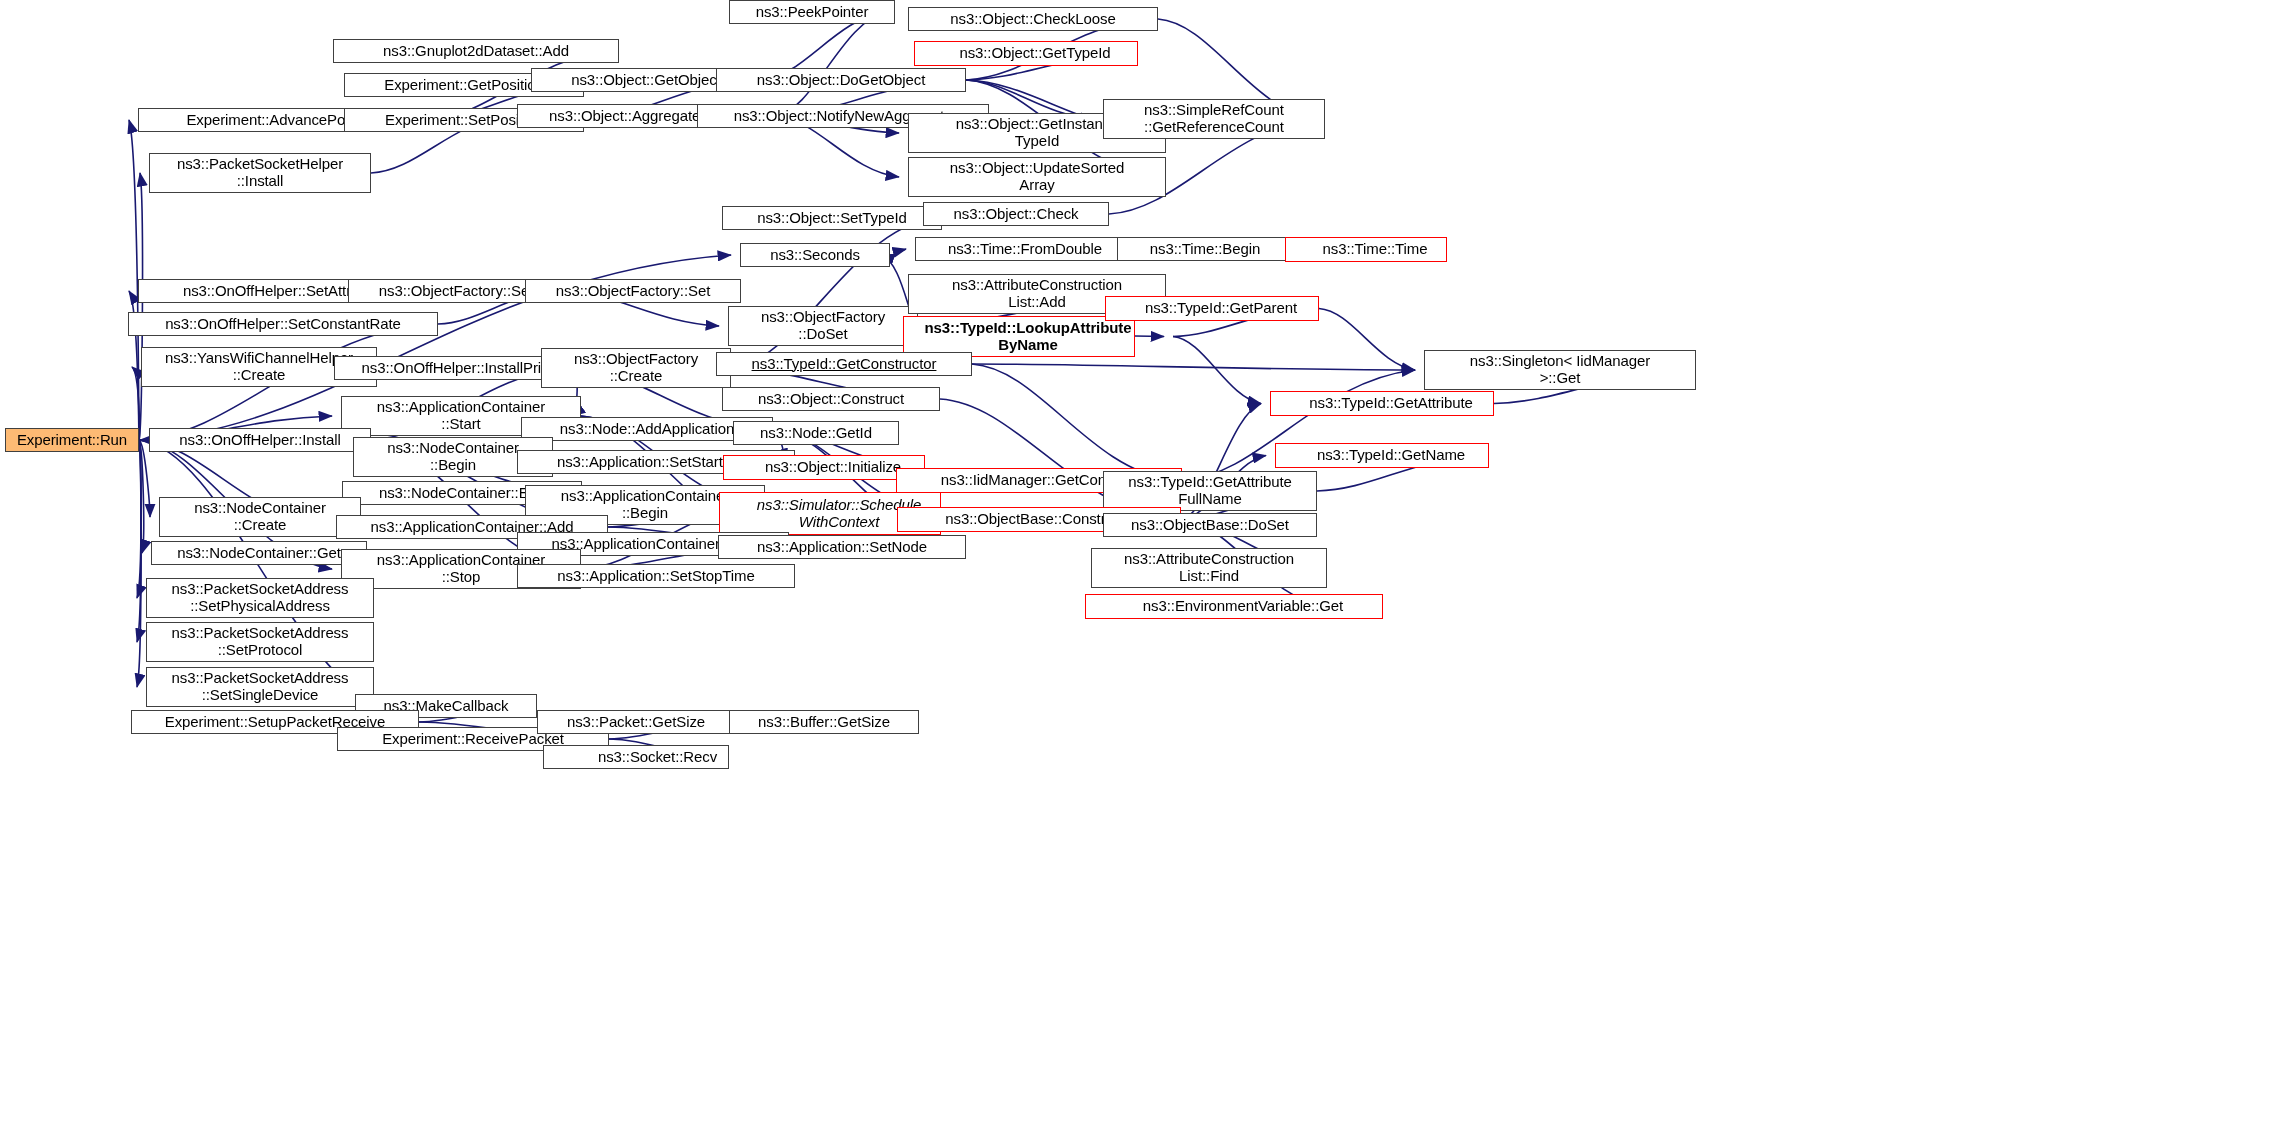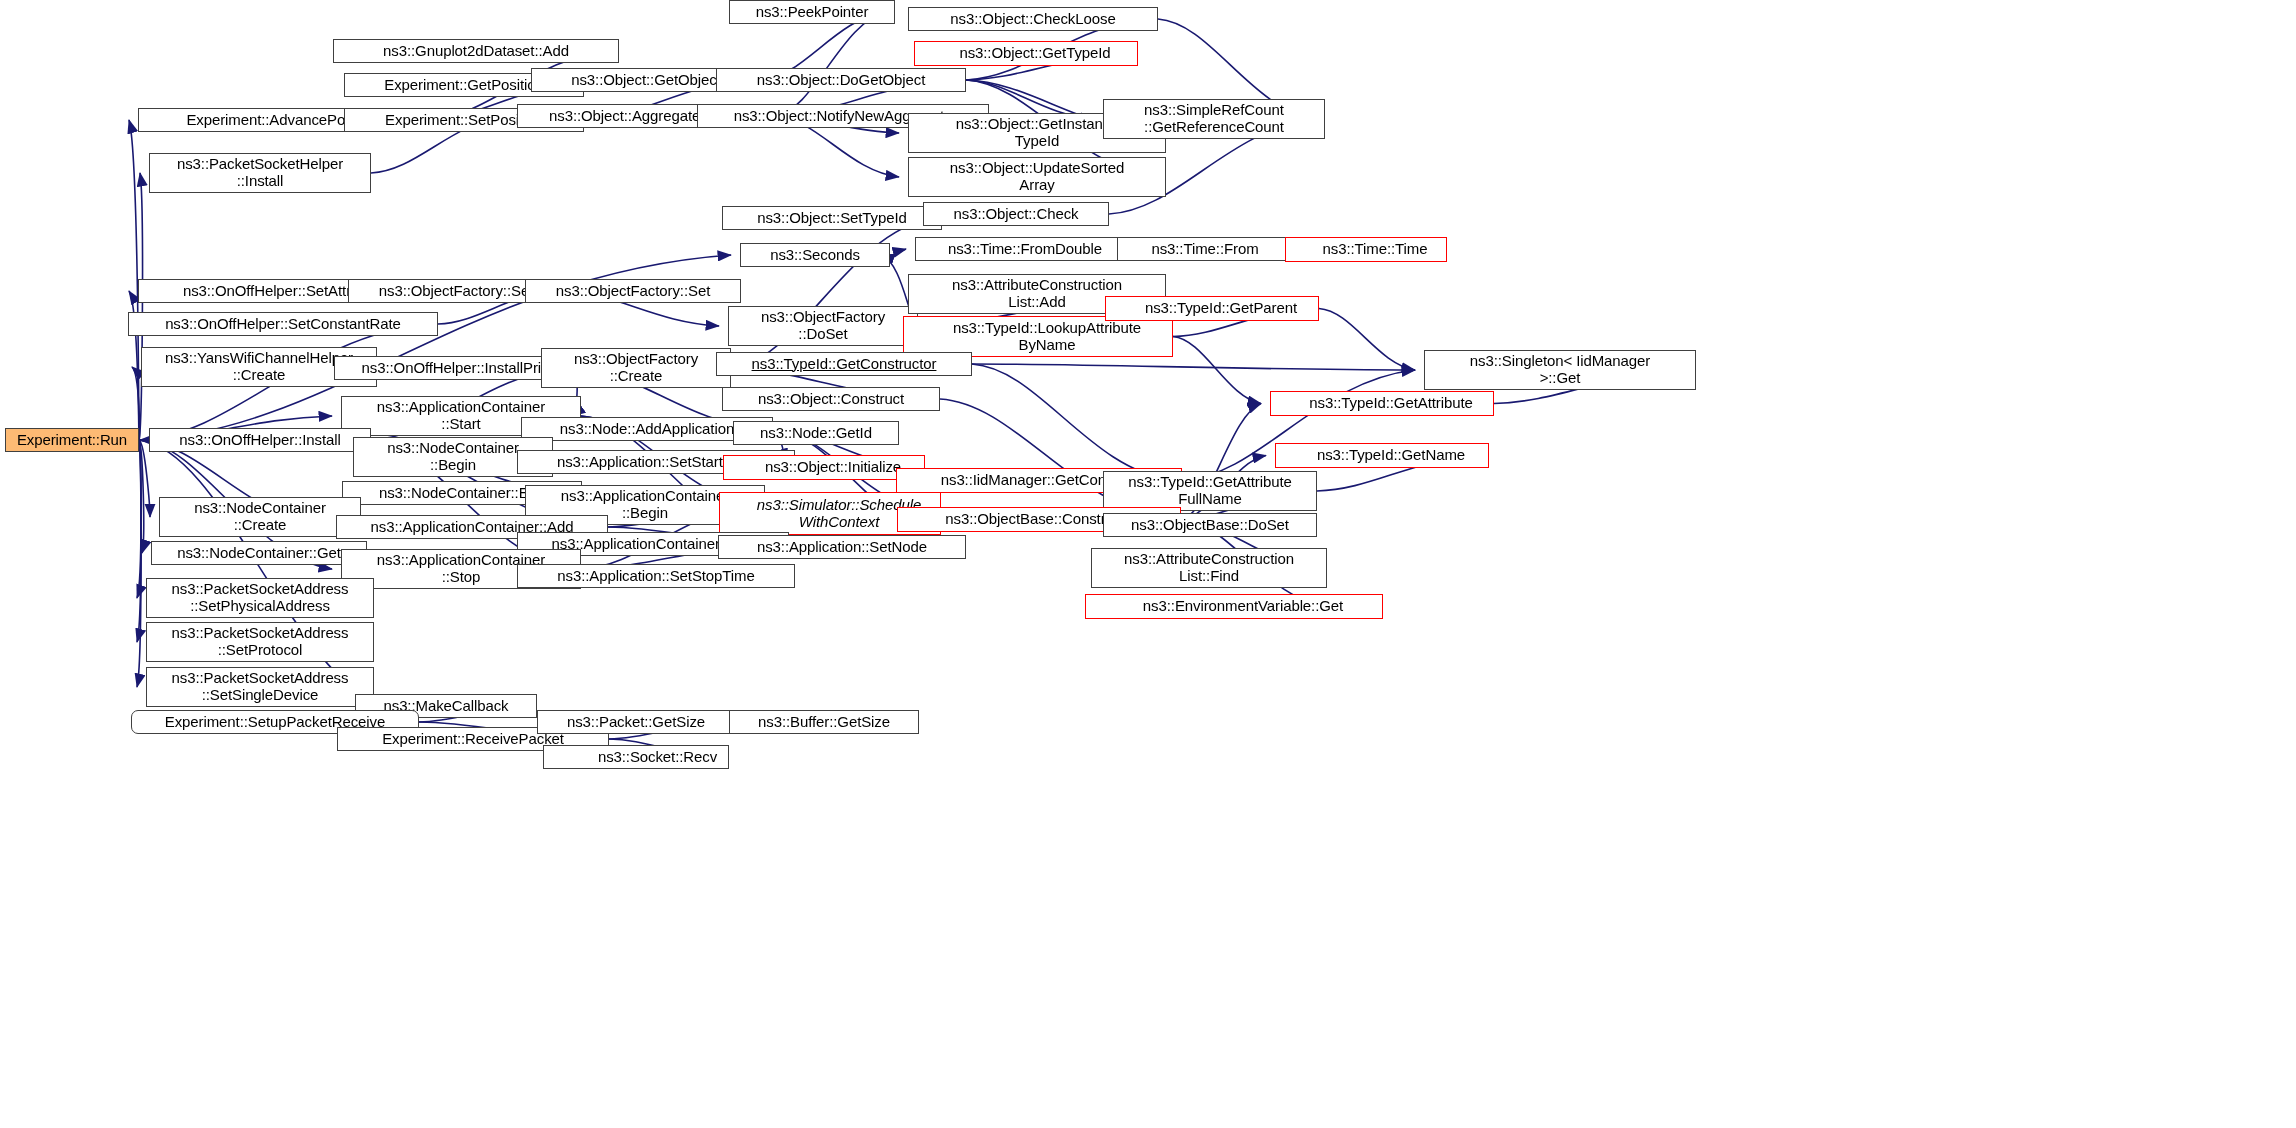--- a/index.html
+++ b/index.html
@@ -173,31 +173,31 @@
       <div class="node" style="left: 908px; top: 113px; width: 258px; height: 40px;">ns3::Object::GetInstance
 TypeId</div>
       <div class="node" style="left: 908px; top: 157px; width: 258px; height: 40px;">ns3::Object::UpdateSorted
 Array</div>
       <div class="node" style="left: 1103px; top: 99px; width: 222px; height: 40px;">ns3::SimpleRefCount
 ::GetReferenceCount</div>
       <div class="node" style="left: 722px; top: 206px; width: 220px; height: 24px;">ns3::Object::SetTypeId</div>
       <div class="node" style="left: 923px; top: 202px; width: 186px; height: 24px; text-align: center;">ns3::Object::Check</div>
       <div class="node" style="left: 740px; top: 243px; width: 150px; height: 24px;">ns3::Seconds</div>
       <div class="node" style="left: 915px; top: 237px; width: 220px; height: 24px;">ns3::Time::FromDouble</div>
-      <div class="node" style="left: 1117px; top: 237px; width: 176px; height: 24px;">ns3::Time::From</div>
+      <div class="node" style="left: 1117px; top: 237px; width: 176px; height: 24px;">ns3::Time::Begin</div>
       <div class="node red" style="left: 1285px; top: 237px; width: 162px; height: 25px;">ns3::Time::Time</div>
       <div class="node" style="left: 138px; top: 279px; width: 290px; height: 24px;">ns3::OnOffHelper::SetAttribute</div>
       <div class="node" style="left: 128px; top: 312px; width: 310px; height: 24px;">ns3::OnOffHelper::SetConstantRate</div>
       <div class="node" style="left: 348px; top: 279px; width: 216px; height: 24px;">ns3::ObjectFactory::Set</div>
       <div class="node" style="left: 525px; top: 279px; width: 216px; height: 24px;">ns3::ObjectFactory::Set</div>
       <div class="node" style="left: 728px; top: 306px; width: 190px; height: 40px;">ns3::ObjectFactory
 ::DoSet</div>
       <div class="node" style="left: 908px; top: 274px; width: 258px; height: 40px;">ns3::AttributeConstruction
 List::Add</div>
-      <div class="node red" style="left: 903px; top: 316px; width: 270px; height: 41px;">ns3::TypeId::LookupAttribute
+      <div class="node red" style="left: 903px; top: 316px; width: 232px; height: 41px; font-weight: bold;">ns3::TypeId::LookupAttribute
 ByName</div>
       <div class="node red" style="left: 1105px; top: 296px; width: 214px; height: 25px;">ns3::TypeId::GetParent</div>
       <div class="node" style="left: 1424px; top: 350px; width: 272px; height: 40px;">ns3::Singleton&lt; IidManager
 &gt;::Get</div>
       <div class="node" style="left: 141px; top: 347px; width: 236px; height: 40px;">ns3::YansWifiChannelHelper
 ::Create</div>
       <div class="node" style="left: 334px; top: 356px; width: 242px; height: 24px;">ns3::OnOffHelper::InstallPriv</div>
       <div class="node" style="left: 541px; top: 348px; width: 190px; height: 40px;">ns3::ObjectFactory
 ::Create</div>
       <div class="node" style="left: 716px; top: 352px; width: 256px; height: 24px; text-decoration: underline;">ns3::TypeId::GetConstructor</div>
@@ -235,19 +235,19 @@
 ::Stop</div>
       <div class="node" style="left: 517px; top: 564px; width: 278px; height: 24px;">ns3::Application::SetStopTime</div>
       <div class="node" style="left: 146px; top: 578px; width: 228px; height: 40px;">ns3::PacketSocketAddress
 ::SetPhysicalAddress</div>
       <div class="node red" style="left: 1085px; top: 594px; width: 298px; height: 25px;">ns3::EnvironmentVariable::Get</div>
       <div class="node" style="left: 146px; top: 622px; width: 228px; height: 40px;">ns3::PacketSocketAddress
 ::SetProtocol</div>
       <div class="node" style="left: 146px; top: 667px; width: 228px; height: 40px;">ns3::PacketSocketAddress
 ::SetSingleDevice</div>
       <div class="node" style="left: 355px; top: 694px; width: 182px; height: 24px;">ns3::MakeCallback</div>
-      <div class="node" style="left: 131px; top: 710px; width: 288px; height: 24px; border-radius: 7px;">Experiment::SetupPacketReceive</div>
+      <div class="node" style="left: 131px; top: 710px; width: 288px; height: 24px;">Experiment::SetupPacketReceive</div>
       <div class="node" style="left: 337px; top: 727px; width: 272px; height: 24px;">Experiment::ReceivePacket</div>
       <div class="node" style="left: 537px; top: 710px; width: 198px; height: 24px;">ns3::Packet::GetSize</div>
       <div class="node" style="left: 729px; top: 710px; width: 190px; height: 24px;">ns3::Buffer::GetSize</div>
       <div class="node" style="left: 543px; top: 745px; width: 186px; height: 24px; padding-left: 47px;">ns3::Socket::Recv</div>
     </div>
 </div>
 
 </body></html>

